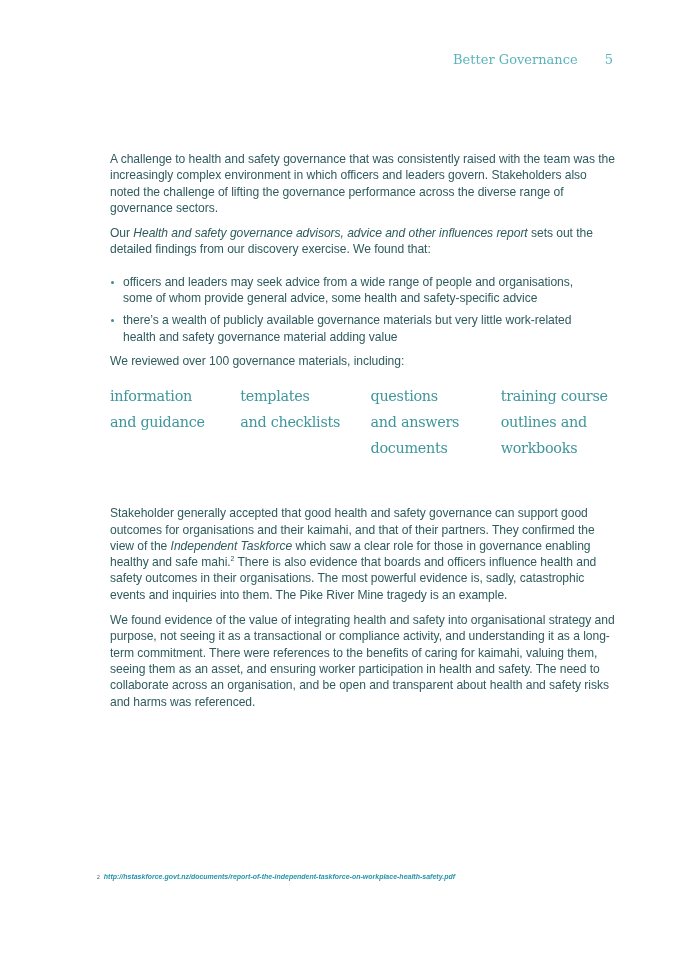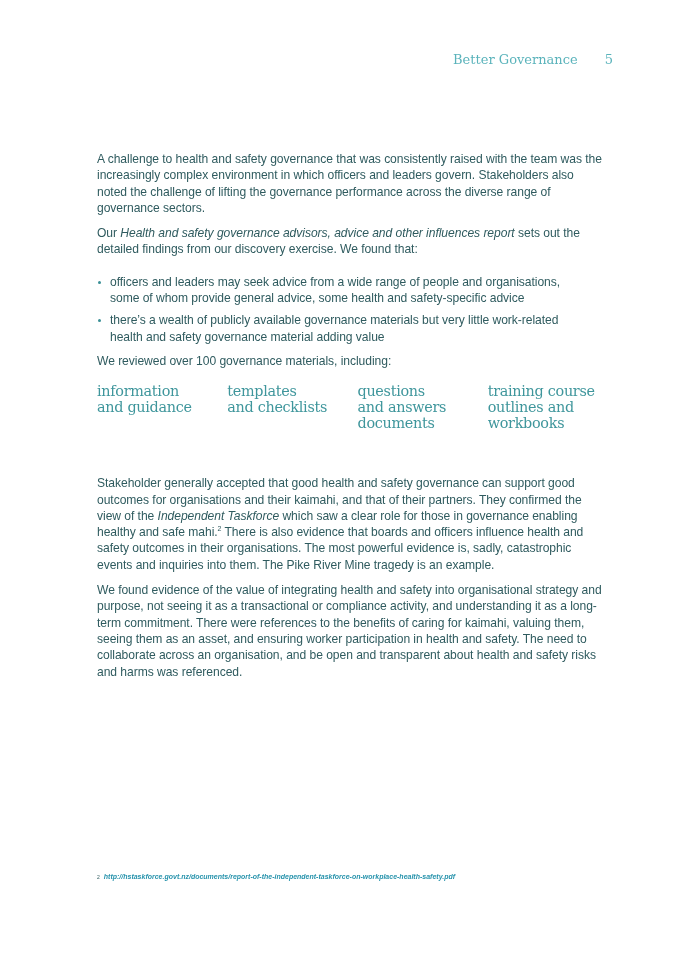--- a/index.html
+++ b/index.html
@@ -21,21 +21,21 @@
       right: 62px;
       font-family: "DejaVu Serif", serif;
       font-size: 13px;
       color: #5ab3bb;
       display: flex;
       gap: 27px;
       align-items: baseline;
     }
     .content {
       position: absolute;
-      left: 97px;
+      left: 110px;
       top: 151px;
       width: 510px;
       font-size: 12.1px;
       line-height: 16.3px;
       letter-spacing: -0.05px;
     }
     .content p {
       margin: 0 0 9px 0;
     }
     .content em {
@@ -60,21 +60,21 @@
       height: 3px;
       border-radius: 50%;
       background: #3a8f96;
     }
     .materials {
       display: flex;
       margin-top: 14px;
       margin-bottom: 44px;
       font-family: "DejaVu Serif", serif;
       font-size: 14.4px;
-      line-height: 16px;
+      line-height: 26px;
       color: #3f969c;
     }
     .materials .col {
       width: 131px;
       white-space: pre-line;
       letter-spacing: -0.3px;
     }
     .materials .col:last-child {
       width: 120px;
     }

